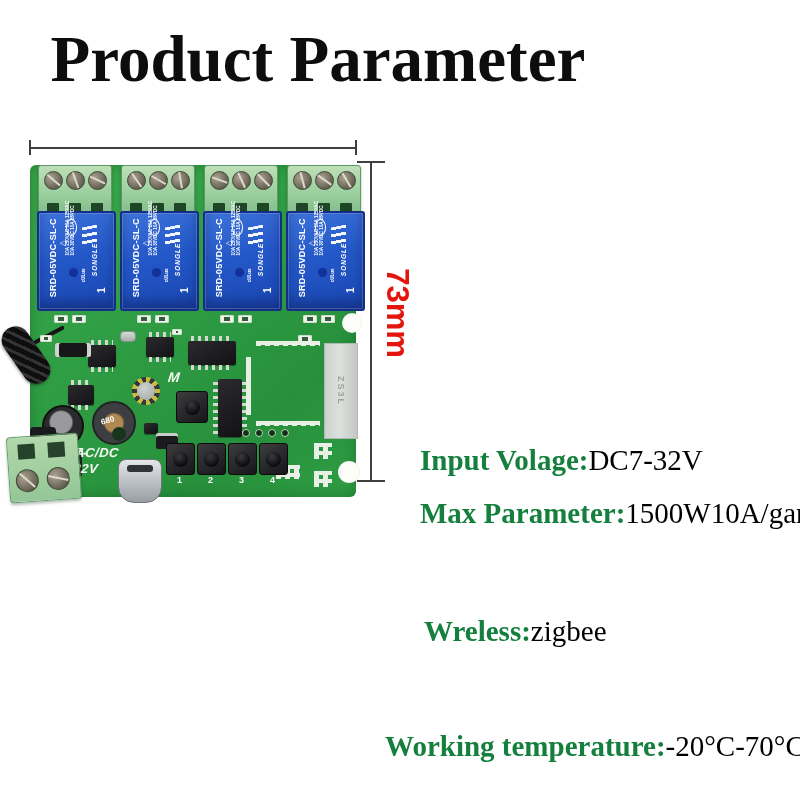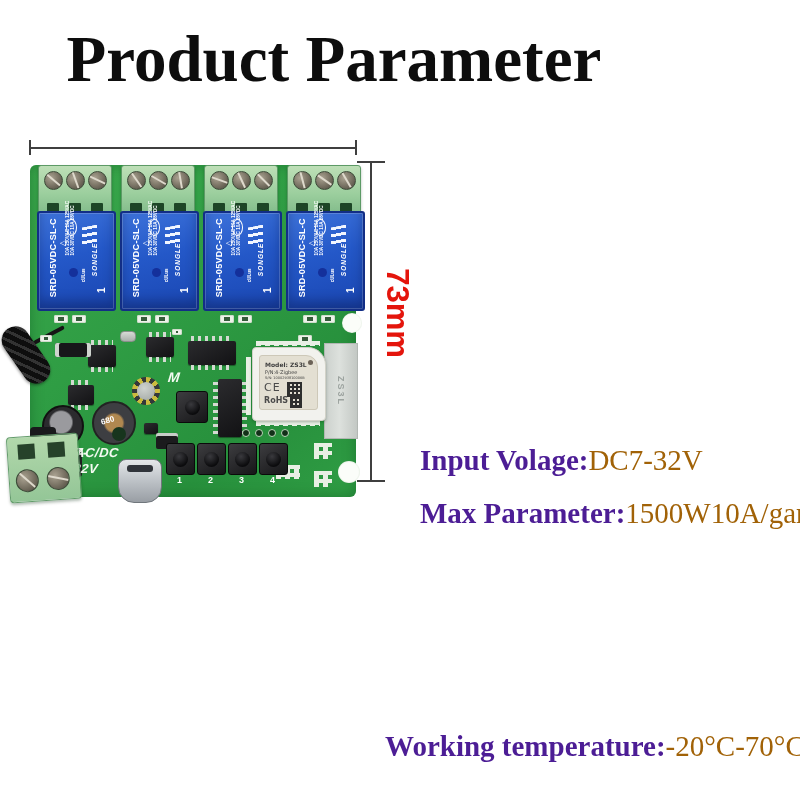--- a/index.html
+++ b/index.html
@@ -1,20 +1,20 @@
 <!DOCTYPE html>
 <html><head>
 <meta charset="utf-8">
 <style>
   html,body{margin:0;padding:0;background:#fff;}
   .canvas{position:relative;width:800px;height:800px;background:#fff;overflow:hidden;
           font-family:"Liberation Sans",sans-serif;}
   
   .title{position:absolute;left:0;top:22px;width:636px;text-align:center;
-         font-family:"Liberation Serif",serif;font-weight:700;font-size:65px;color:#0d0d0d;padding-left:16px;}
+         font-family:"Liberation Serif",serif;font-weight:700;font-size:65px;color:#0d0d0d;}
   
   .dline{position:absolute;background:#3f3f3f;}
   .dim-label{position:absolute;font-weight:700;font-size:31px;color:#e4150c;text-align:center;}
   .dim-label.v{transform:rotate(90deg);}
   
   .pcb{position:absolute;left:30px;top:165px;width:326px;height:332px;
        background:linear-gradient(140deg,#3aa74b 0%,#2f9d44 40%,#27903c 75%,#2f9d44 100%);
        border-radius:6px;box-shadow:inset 0 0 14px rgba(0,60,20,.35);}
   .pcb *{position:absolute;}
   
@@ -68,22 +68,22 @@
           border-radius:3px 12px 3px 3px;font-family:"DejaVu Sans",sans-serif;color:#3f3f3f;}
   .zshield{left:294px;top:178px;width:32px;height:94px;
            background:linear-gradient(90deg,#ccd1cd,#dde1dd 45%,#c3c8c4);
            border:1px solid #b2b7b3;display:flex;align-items:center;justify-content:center;}
   .zshield span{writing-mode:vertical-rl;color:#9da4a0;font-size:9px;letter-spacing:2px;font-weight:700;}
   .qr{border:1px solid #2e2e2e;
       background:repeating-linear-gradient(0deg,#2e2e2e 0 2px,transparent 2px 4px),
                  repeating-linear-gradient(90deg,#2e2e2e 0 2px,transparent 2px 4px);}
   
   .spec{position:absolute;font-family:"Liberation Serif",serif;font-size:29px;white-space:nowrap;}
-  .spec .lab{color:#4c1d95;font-weight:700;}
-  .spec .val{color:#a16207;}
+  .spec .lab{color:#15803d;font-weight:700;}
+  .spec .val{color:#000000;}
 </style>
 </head>
 <body>
 
 <div class="canvas">
 
   <div class="title">Product Parameter</div>
 
   <div class="dline" style="left:30px;top:147px;width:326px;height:2px;"></div>
   <div class="dline" style="left:29px;top:140px;width:2px;height:15px;"></div>
@@ -283,32 +283,20 @@
     <div style="left:126px;top:268px;width:22px;height:16px;background:#1b1b1d;border-radius:2px;box-shadow:inset 0 3px 0 #c8cdc8;"></div>
     <div style="left:0px;top:262px;width:26px;height:46px;background:#191a1c;border-radius:4px;"></div>
     <div style="left:30px;top:284px;width:22px;height:28px;background:#202023;border-radius:3px;"></div>
 
     <div class="padgrid" style="left:216px;top:192px;width:5px;height:58px;"></div>
     <div class="padgrid" style="left:226px;top:176px;width:64px;height:5px;"></div>
     <div class="padgrid" style="left:226px;top:256px;width:64px;height:5px;"></div>
     <div class="zshield">
         <span>ZS3L</span>
       </div>
-    <div class="zmod">
-      <div class="zinner">
-        <div style="left:5px;top:5px;font-size:6px;font-weight:700;">Model: ZS3L</div>
-        <div style="left:5px;top:13px;font-size:5px;">P/N:4-Zigbee</div>
-        <div style="left:5px;top:20px;font-size:3.5px;">S/N: 1000293810006B</div>
-        <div style="left:4px;top:25px;font-size:11px;letter-spacing:1px;color:#4a4a4a;">CE</div>
-        <div class="qr" style="left:27px;top:26px;width:13px;height:13px;"></div>
-        <div style="left:4px;top:40px;font-size:8px;font-weight:700;color:#4a4a4a;">RoHS</div>
-        <div class="qr" style="left:30px;top:40px;width:10px;height:10px;"></div>
-        <div style="left:48px;top:4px;width:5px;height:5px;border-radius:50%;background:#6b6257;"></div>
-      </div>
-    </div>
 
     <div class="hole" style="left:312px;top:148px;width:20px;height:20px;"></div>
     <div class="hole" style="left:308px;top:296px;width:22px;height:22px;"></div>
     <div style="left:82px;top:262px;width:14px;height:14px;border-radius:50%;background:#17351d;"></div>
     <div class="via" style="left:212px;top:264px;"></div>
     <div class="via" style="left:225px;top:264px;"></div>
     <div class="via" style="left:238px;top:264px;"></div>
     <div class="via" style="left:251px;top:264px;"></div>
     <div class="padgrid" style="left:284px;top:278px;width:18px;height:16px;"></div>
     <div class="padgrid" style="left:284px;top:306px;width:18px;height:16px;"></div>
@@ -353,17 +341,20 @@
         </span>
     </div>
   </div>
 
   <div class="spec" style="left:420px;top:444px;">
     <span class="lab">Input Volage:</span><span class="val">DC7-32V</span>
   </div>
   <div class="spec" style="left:420px;top:497px;">
     <span class="lab">Max Parameter:</span><span class="val">1500W10A/gang</span>
   </div>
+  <div class="spec" style="left:424px;top:615px;">
+    <span class="lab">Wreless:</span><span class="val">zigbee</span>
+  </div>
   <div class="spec" style="left:385px;top:730px;">
     <span class="lab">Working temperature:</span><span class="val">-20°C-70°C</span>
   </div>
 
 </div>
 
 </body></html>

